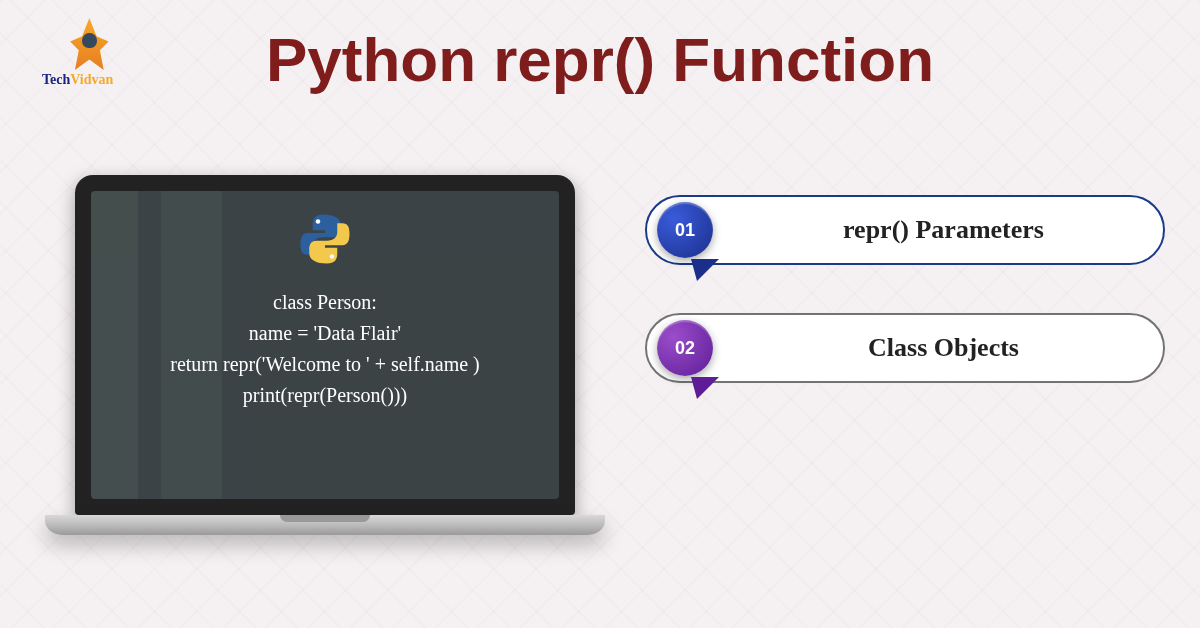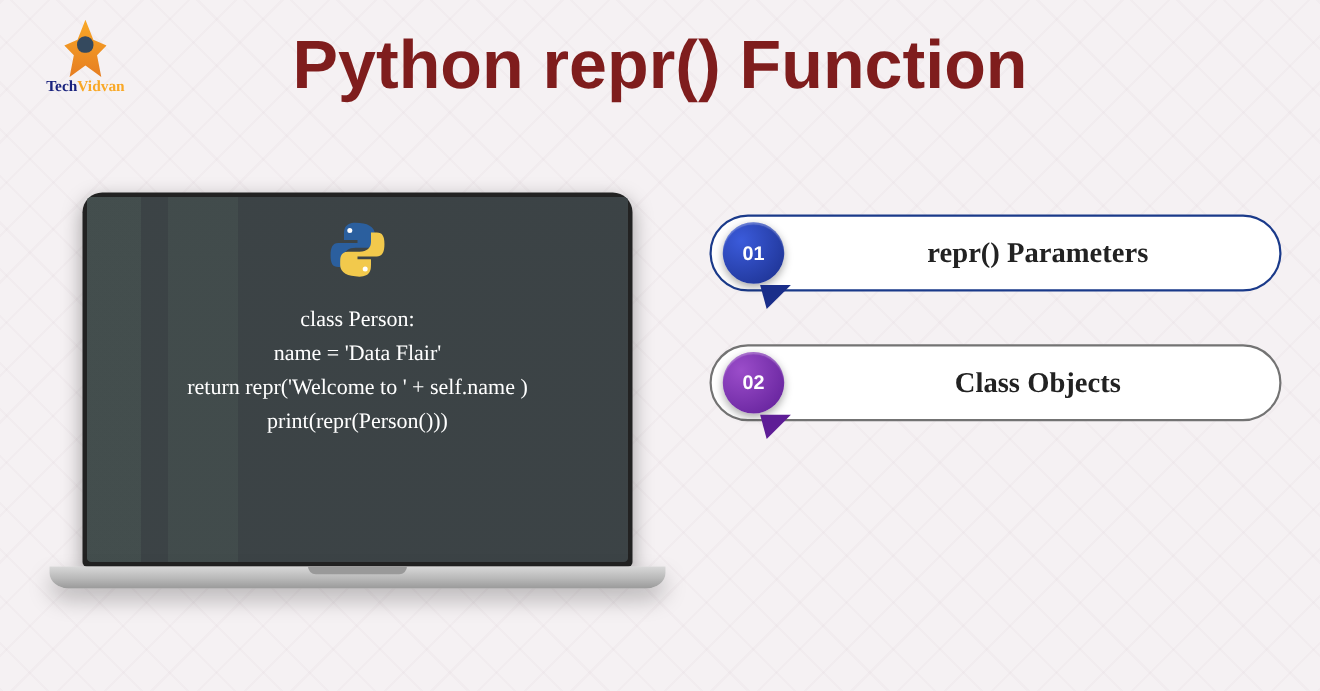--- a/index.html
+++ b/index.html
@@ -13,21 +13,21 @@
     repeating-linear-gradient(-45deg, rgba(200,180,190,0.08) 0px, rgba(200,180,190,0.08) 2px, transparent 2px, transparent 30px);
   position: relative;
   overflow: hidden;
 }
 .logo {
   position: absolute;
   top: 18px;
   left: 42px;
   display: flex;
   flex-direction: column;
-  align-items: center;
+  align-items: flex-end;
 }
 .logo .icon {
   width: 48px;
   height: 52px;
   background: linear-gradient(180deg, #f9a826 0%, #e67e22 100%);
   clip-path: polygon(50% 0%, 65% 35%, 90% 45%, 72% 62%, 80% 100%, 50% 80%, 20% 100%, 28% 62%, 10% 45%, 35% 35%);
   position: relative;
 }
 .logo .icon::after {
   content: "";
@@ -57,21 +57,21 @@
   position: absolute;
   left: 60px;
   top: 175px;
   width: 530px;
 }
 .screen-frame {
   width: 500px;
   height: 340px;
   background: #222;
   border-radius: 18px 18px 4px 4px;
-  padding: 4px;
+  padding: 16px;
   margin: 0 auto;
   box-shadow: 0 6px 18px rgba(0,0,0,0.35);
 }
 .screen {
   width: 100%;
   height: 100%;
   background: #3a3f44;
   background-image:
     linear-gradient(90deg, rgba(90,110,100,0.25) 10%, transparent 10%, transparent 15%, rgba(90,110,100,0.2) 15%, rgba(90,110,100,0.2) 28%, transparent 28%),
     linear-gradient(0deg, rgba(70,90,80,0.15) 0%, rgba(70,90,80,0.15) 100%);

